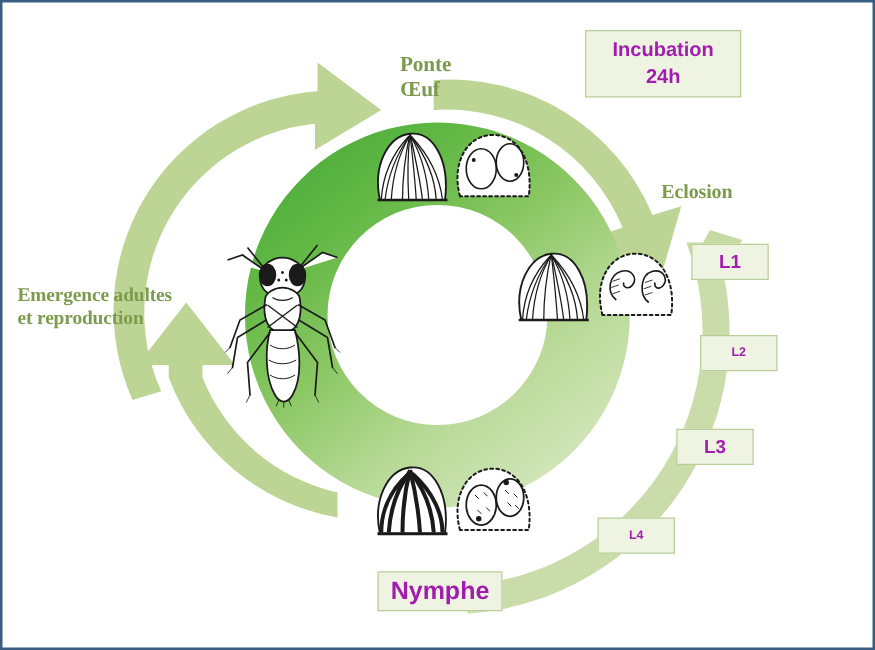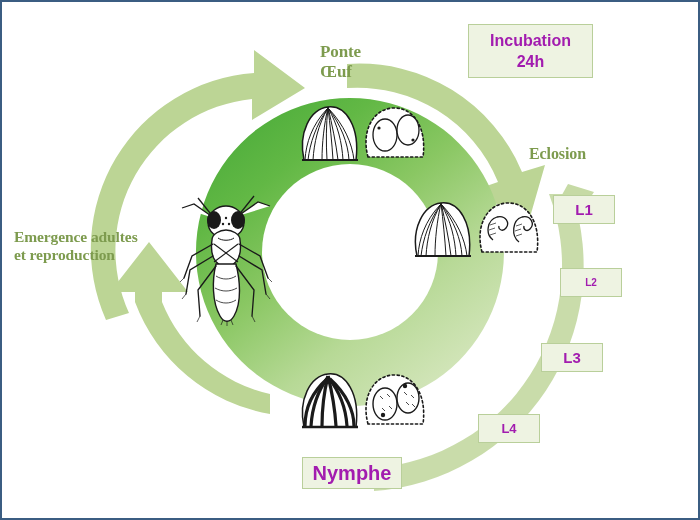--- a/index.html
+++ b/index.html
@@ -48,21 +48,21 @@
     text-align:center;
     line-height:1.32;
     white-space:pre-line;
     box-sizing:border-box;
     z-index:45;
   }
   #box-incubation{left:466px;top:22px;width:125px;height:54px;font-size:16px;}
   #box-l1{left:551px;top:193px;width:62px;height:29px;font-size:15px;}
   #box-l2{left:558px;top:266px;width:62px;height:29px;font-size:10px;}
   #box-l3{left:526px;top:341px;width:62px;height:29px;font-size:15px;margin-left:13px;}
-  #box-l4{left:476px;top:412px;width:62px;height:29px;font-size:13px;}
+  #box-l4{left:476px;top:412px;width:62px;height:29px;font-size:10px;}
   #box-nymphe{left:300px;top:455px;width:100px;height:32px;font-size:20px;}
   #box-dev{left:12px;top:379px;width:148px;height:70px;font-size:14.5px;}
 
   
   #watermark{
     position:absolute;
     left:10px;bottom:4px;
     color:#dde3e8;
     font-size:11px;
     font-family:"Liberation Sans", sans-serif;

